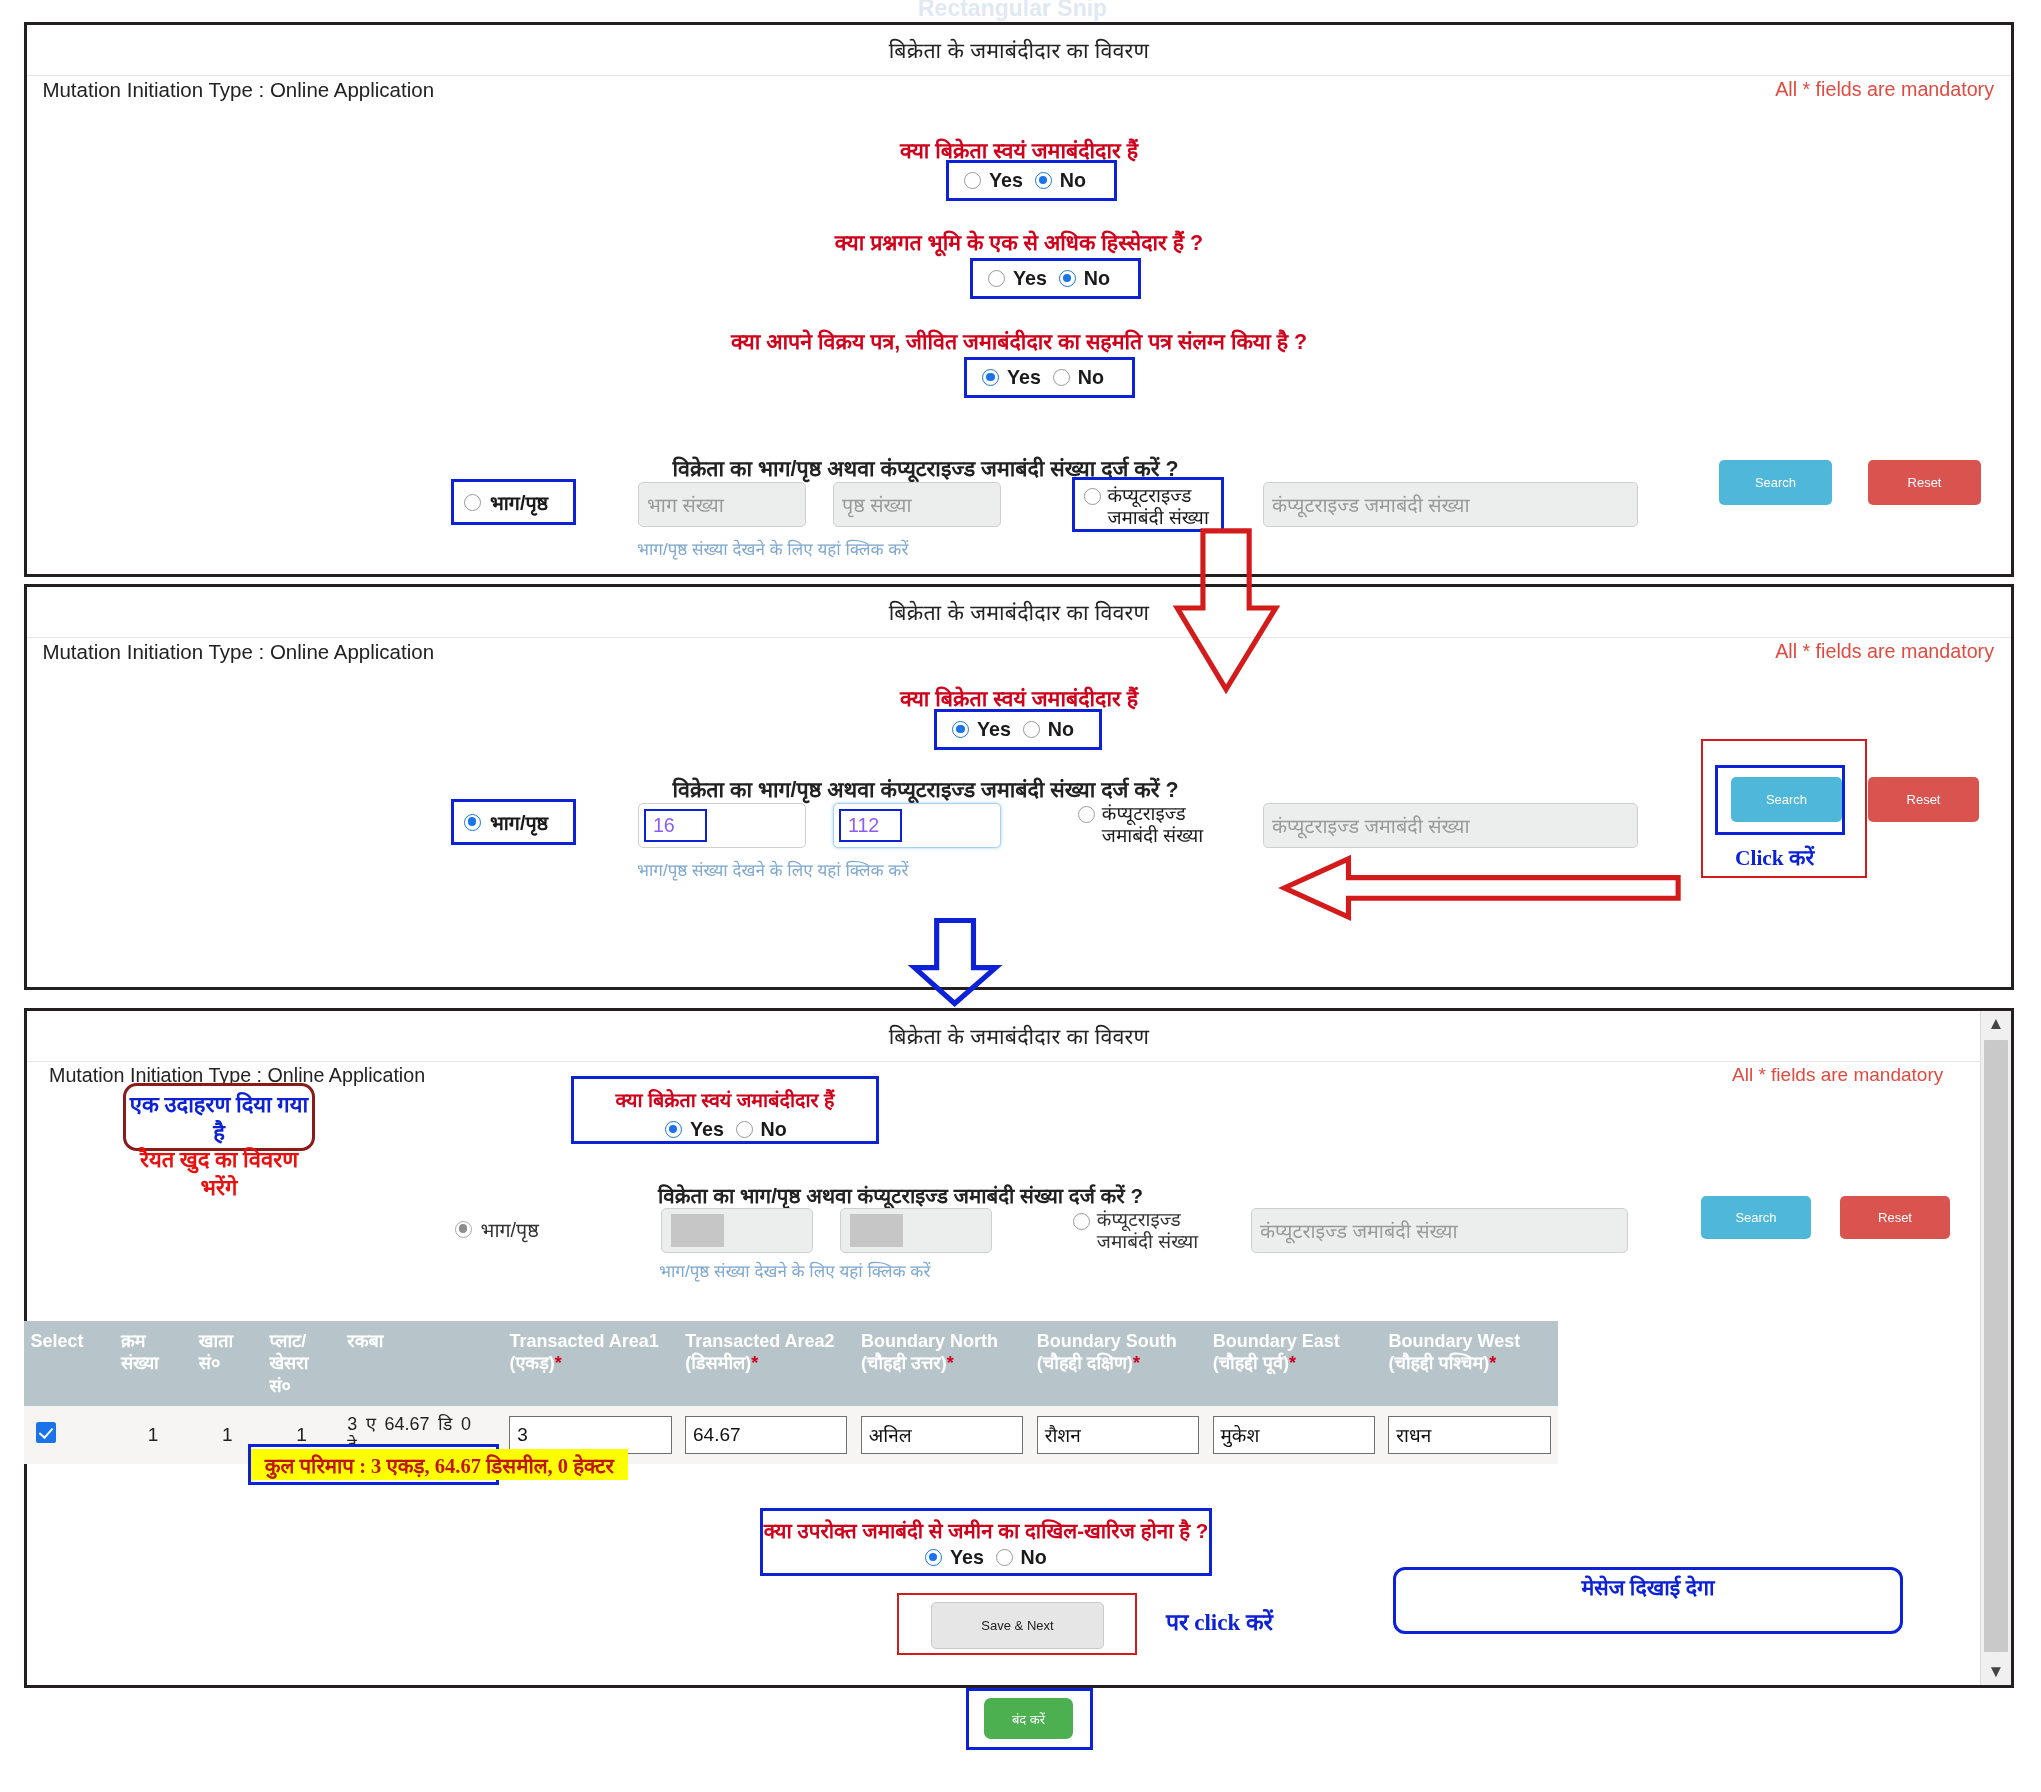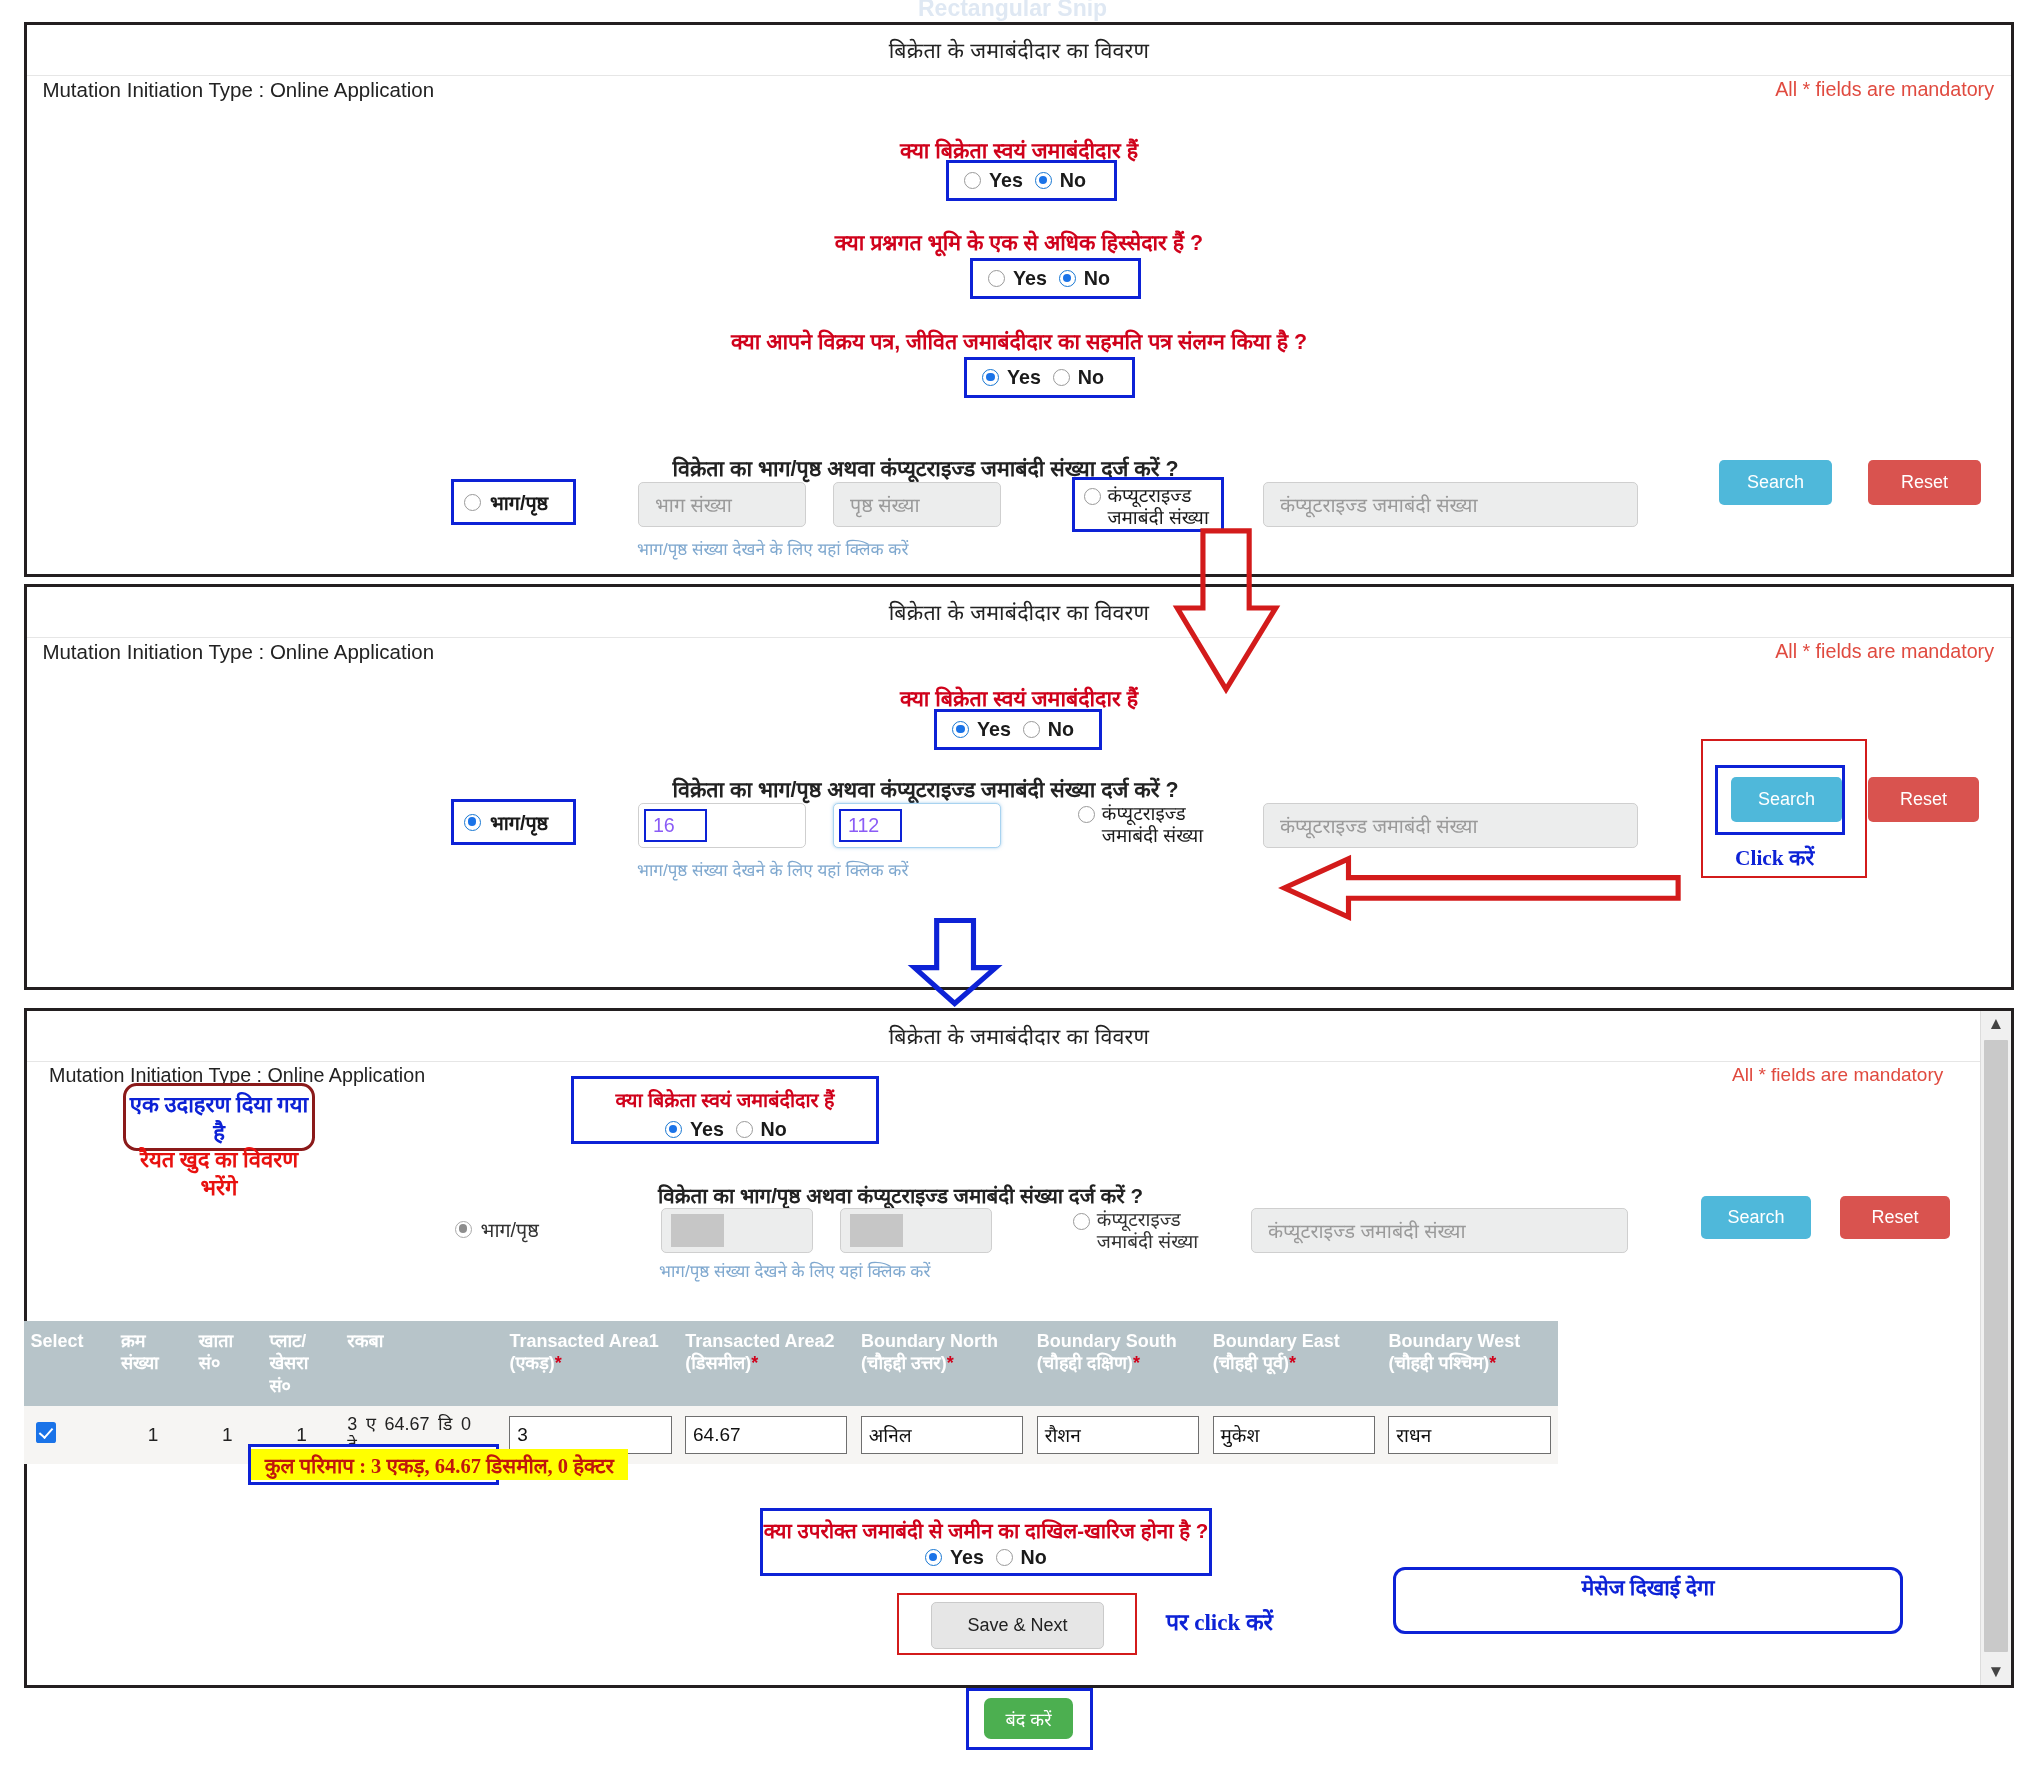--- a/index.html
+++ b/index.html
@@ -79,21 +79,21 @@
   
   .inp{
     position:absolute;
     border:0.9px solid #cfcfcf;
     border-radius:5.1px;
     background:#eceded;
     box-sizing:border-box;
     font-size:19.7px;
     color:#9a9a9a;
     display:flex;align-items:center;
-    padding-left:16px;
+    padding-left:8px;
     overflow:hidden;
     white-space:nowrap;
   }
   .inp.filled{background:#fff;color:#333;}
   .inp.focus{background:#fff;border-color:#a8d3f0;box-shadow:0 0 3.4px rgba(80,160,220,.5);}
   .inp .blue-box{
     border:2.6px solid #0d22d6;
     padding:3.4px 8.6px 3.4px 6.8px;
     min-width:63px;
     box-sizing:border-box;
@@ -108,21 +108,21 @@
   .help-link{
     position:absolute;
     font-size:17px;
     color:#7fa8cf;
     white-space:nowrap;
   }
 
   .btn{
     position:absolute;
     border:none;border-radius:5.1px;
-    color:#fff;font-size:18px;
+    color:#fff;font-size:13px;
     display:flex;align-items:center;justify-content:center;
     cursor:pointer;
     font-family:inherit;
   }
   .btn-search{background:#4fb8da;}
   .btn-reset{background:#d9534f;}
   .btn-grey{
     background:#e6e6e6;color:#222;border:0.9px solid #cacaca;border-radius:5.1px;
   }
   .btn-green{background:#4caf50;color:#fff;border-radius:6.8px;}

